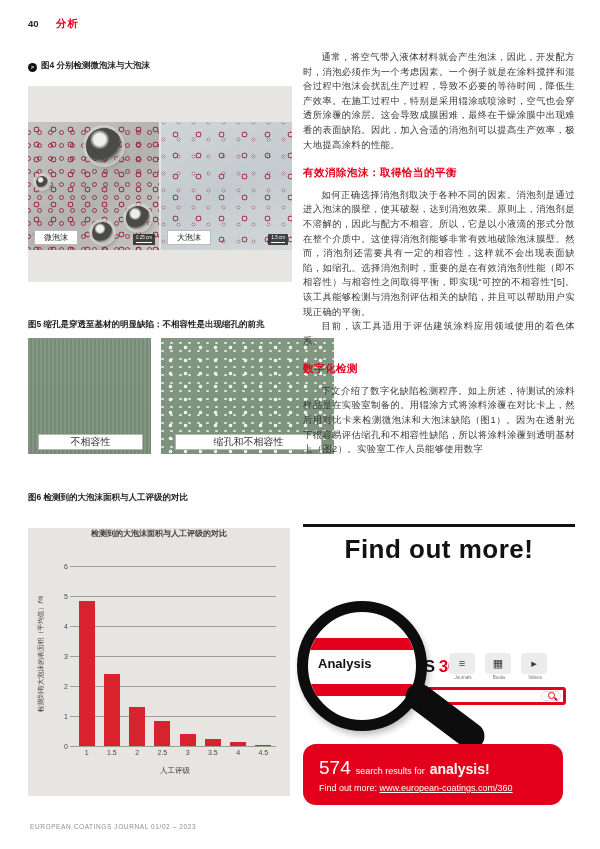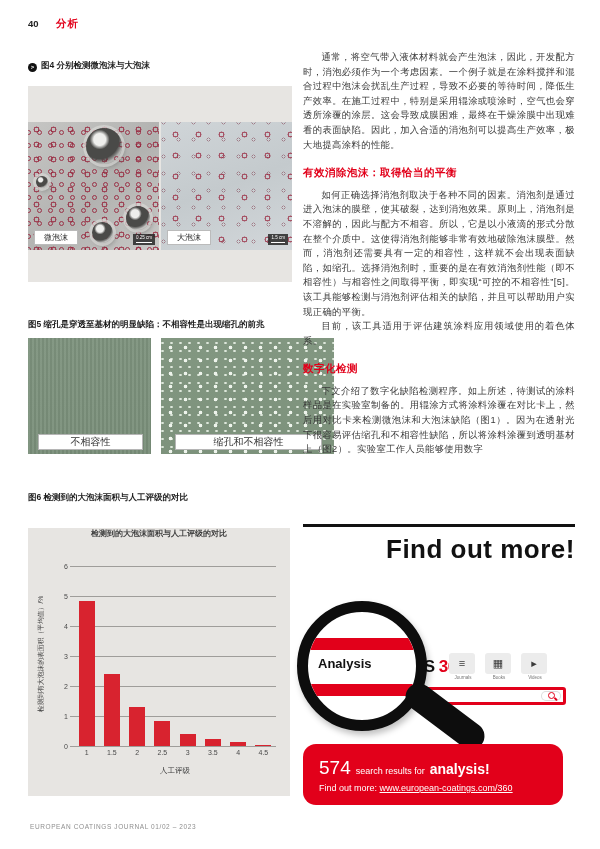--- a/index.html
+++ b/index.html
@@ -65,21 +65,21 @@
       transform:rotate(-90deg);}
 
   
   .article{position:absolute;left:303px;top:50px;width:272px;font-size:9.3px;line-height:14.6px;
       color:#3a3a3a;text-align:justify;letter-spacing:.4px;}
   .article p{margin:0;text-indent:2em;}
   .article h3{margin:13px 0 8px;font-size:10.5px;color:#e2001a;letter-spacing:.5px;}
 
   
   .ad{position:absolute;left:303px;top:524px;width:272px;height:292px;border-top:3px solid #111;}
-  .ad-headline{margin:7px 0 0;text-align:right;font-size:26px;font-weight:bold;color:#111;letter-spacing:.5px;}
+  .ad-headline{margin:7px 0 0;text-align:center;font-size:26px;font-weight:bold;color:#111;letter-spacing:.5px;}
   .ad-visual{position:relative;height:175px;}
   .ad-ui{position:absolute;left:0;top:70px;width:260px;}
   .ad-logo{position:absolute;left:42px;top:22px;font-size:17px;font-weight:bold;color:#111;letter-spacing:-.5px;}
   .ad-logo .cmark{display:inline-block;background:#e2001a;color:#fff;border-radius:3px;padding:0 2px;margin-right:1px;}
   .ad-logo .deg{color:#e2001a;}
   .ad-nav{position:absolute;left:146px;top:18px;display:flex;gap:8px;}
   .nav-btn{width:28px;text-align:center;}
   .nav-ic{width:26px;height:21px;background:#ececec;border-radius:3px;color:#3a3a3a;font-size:11px;line-height:21px;}
   .nav-lb{font-size:4.5px;color:#777;margin-top:1px;}
   .searchbar{position:absolute;left:25px;top:52px;width:232px;height:12px;background:#fff;border:3px solid #e2001a;border-radius:3px;}

